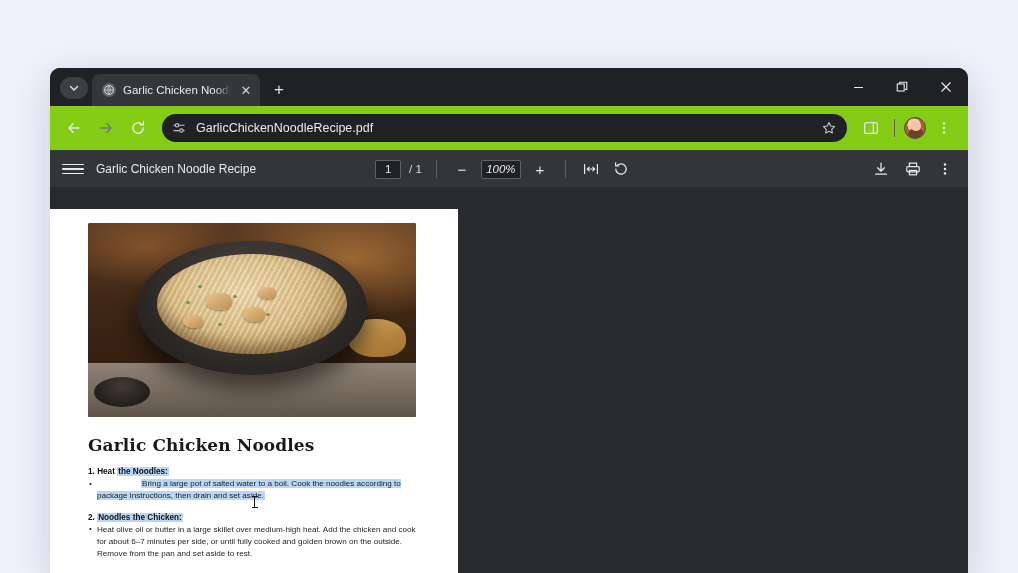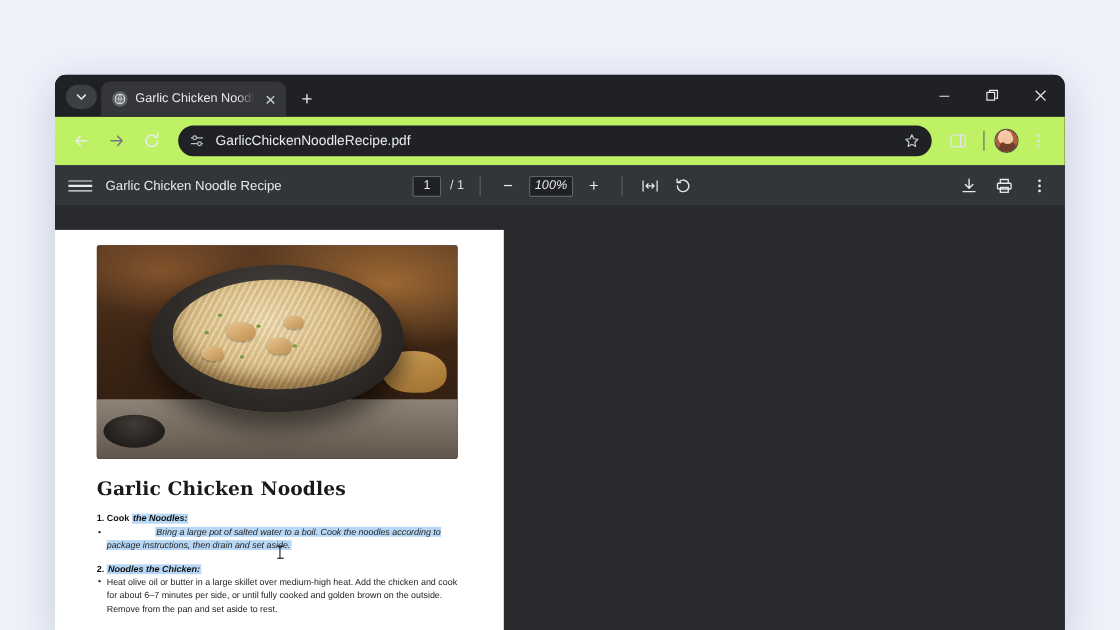--- a/index.html
+++ b/index.html
@@ -110,21 +110,21 @@
     width: 44px; height: 38px;
     display: flex; align-items: center; justify-content: center;
     color: #e8eaed;
     cursor: pointer;
   }
   .wincontrols .wc svg { display: block; }
 
   
   .toolbar {
     height: 44px;
-    background: #bef264;
+    background: #84cc16;
     display: flex;
     align-items: center;
     padding: 0 10px;
     gap: 4px;
   }
   .navbtn {
     width: 28px; height: 28px;
     border-radius: 50%;
     display: flex; align-items: center; justify-content: center;
     color: #e8eaed;
@@ -380,21 +380,20 @@
     font-size: 8.2px;
     font-weight: 700;
     color: #111;
     margin-top: 9px;
     line-height: 1.35;
   }
   .step-head .num { font-weight: 700; }
   .hl {
     background: #b7d7f5;
     padding: 0 1px;
-    font-style: italic;
   }
   .bullets { margin: 1px 0 0 0; padding: 0; list-style: none; }
   .bullets li {
     font-size: 8.1px;
     color: #1d1d1d;
     line-height: 1.52;
     padding-left: 9px;
     position: relative;
     margin-top: 1px;
   }
@@ -594,21 +593,21 @@
           <div class="herb" style="left:98px; top:78px;"></div>
           <div class="sidebowl"></div>
         </div>
 
         <div class="doc-title">Garlic Chicken Noodles</div>
 
         <div class="steps">
 
           <div class="step-head">
             <span class="num">1.</span>
-            <span>Cook </span><span class="hl">the Noodles:</span>
+            <span>Heat </span><span class="hl">the Noodles:</span>
           </div>
           <ul class="bullets">
             <li><span class="hl">Bring a large pot of salted water to a boil. Cook the noodles according to package instructions, then drain and set aside.</span></li>
           </ul>
 
           <div class="step-head">
             <span class="num">2.</span>
             <span class="hl">Noodles the Chicken:</span>
           </div>
           <ul class="bullets">

